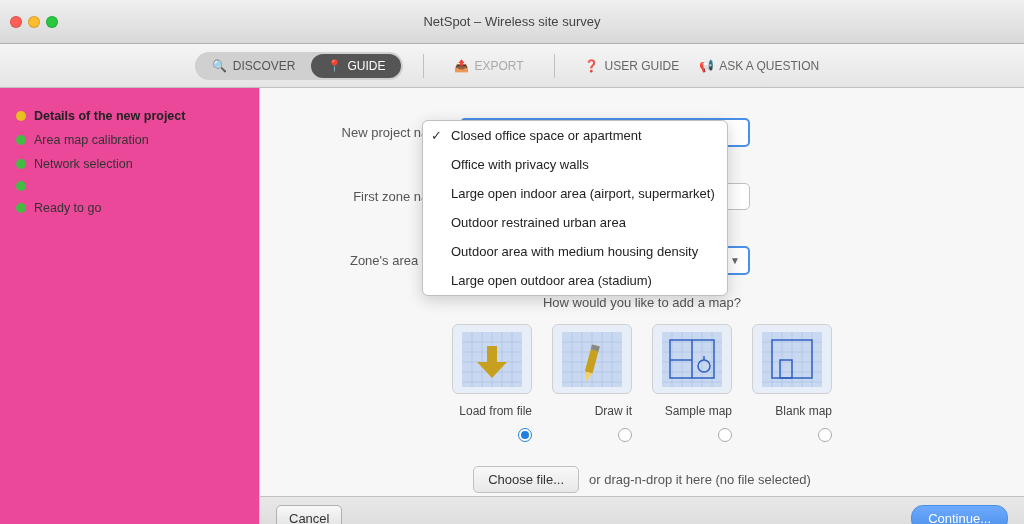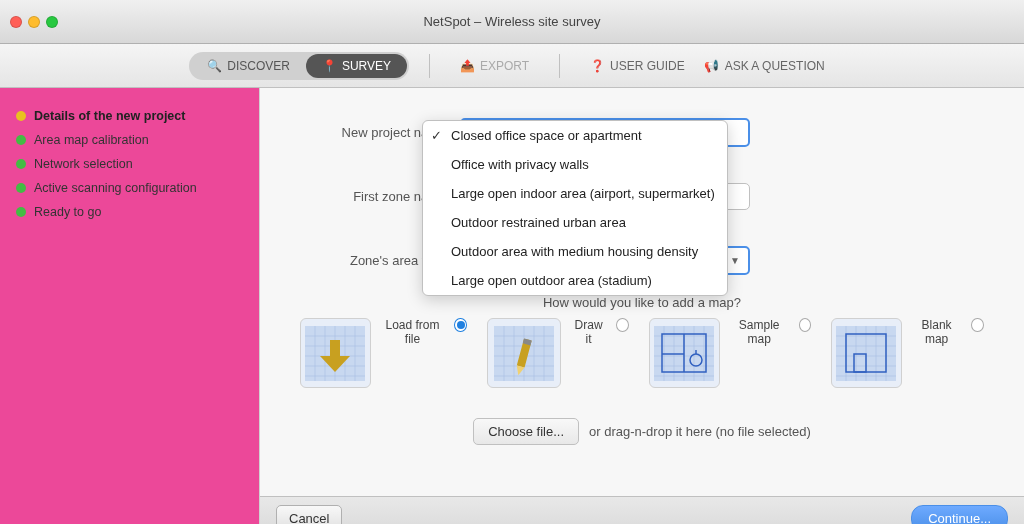--- a/index.html
+++ b/index.html
@@ -236,33 +236,33 @@
       font-size: 13px;
     }
 
     
     .how-section {
       margin-top: 20px;
     }
     .how-label {
       font-size: 13px;
       color: #555;
-      margin-bottom: 8px;
+      margin-bottom: 14px;
       text-align: center;
     }
     .map-options {
       display: flex;
       gap: 20px;
       justify-content: center;
       align-items: flex-start;
     }
     .map-option {
       display: flex;
-      flex-direction: row;
-      align-items: flex-start;
+      flex-direction: column;
+      align-items: flex-end;
       gap: 10px;
       cursor: pointer;
     }
     .map-option-img {
       width: 80px;
       height: 70px;
       border-radius: 6px;
       border: 1px solid #d0d0d0;
       background: #e8eef8;
       display: flex;
@@ -292,21 +292,21 @@
     .map-option-radio.selected::after {
       content: '';
       width: 8px;
       height: 8px;
       border-radius: 50%;
       background: #2080e0;
     }
 
     
     .choose-file-row {
-      margin-top: 30px;
+      margin-top: 24px;
       display: flex;
       align-items: center;
       gap: 10px;
       justify-content: center;
     }
     .choose-file-btn {
       padding: 5px 14px;
       border: 1px solid #c0c0c0;
       border-radius: 5px;
       background: linear-gradient(to bottom, #f8f8f8, #e8e8e8);
@@ -365,21 +365,21 @@
 </div>
 
 <div class="toolbar">
   <div class="toolbar-group">
     <button class="toolbar-btn">
       <span>🔍</span>
       <span>DISCOVER</span>
     </button>
     <button class="toolbar-btn active">
       <span>📍</span>
-      <span>SURVEY</span>
+      <span>GUIDE</span>
     </button>
   </div>
   <div class="toolbar-separator"></div>
   <div class="toolbar-action disabled">
     <span>📤</span>
     <span>EXPORT</span>
   </div>
   <div class="toolbar-separator"></div>
   <div class="toolbar-action">
     <span>❓</span>
@@ -401,21 +401,20 @@
     <div class="sidebar-item">
       <div class="sidebar-dot dot-green"></div>
       <span>Area map calibration</span>
     </div>
     <div class="sidebar-item">
       <div class="sidebar-dot dot-green"></div>
       <span>Network selection</span>
     </div>
     <div class="sidebar-item">
       <div class="sidebar-dot dot-green"></div>
-      <span>Active scanning configuration</span>
     </div>
     <div class="sidebar-item">
       <div class="sidebar-dot dot-green"></div>
       <span>Ready to go</span>
     </div>
   </div>
 
   <div class="content">
 
     <div class="form-row">

